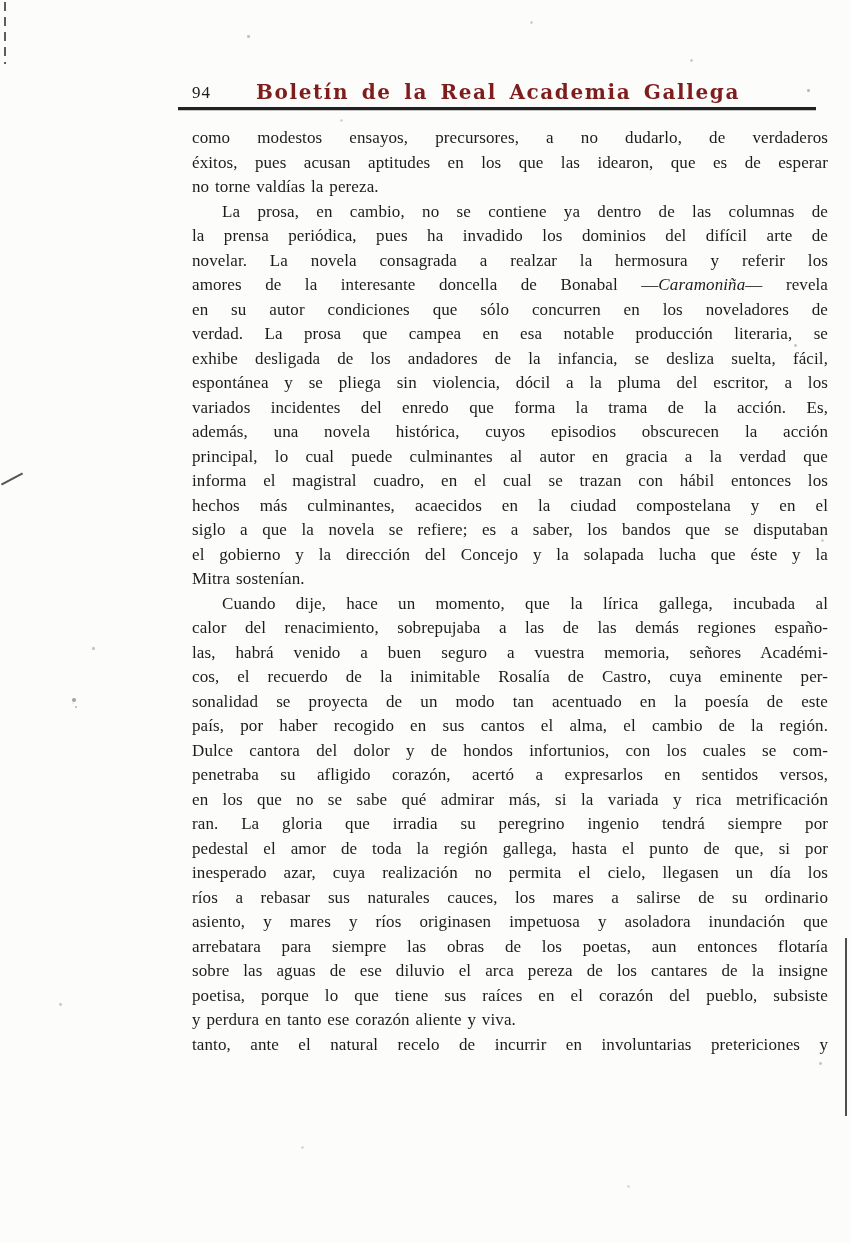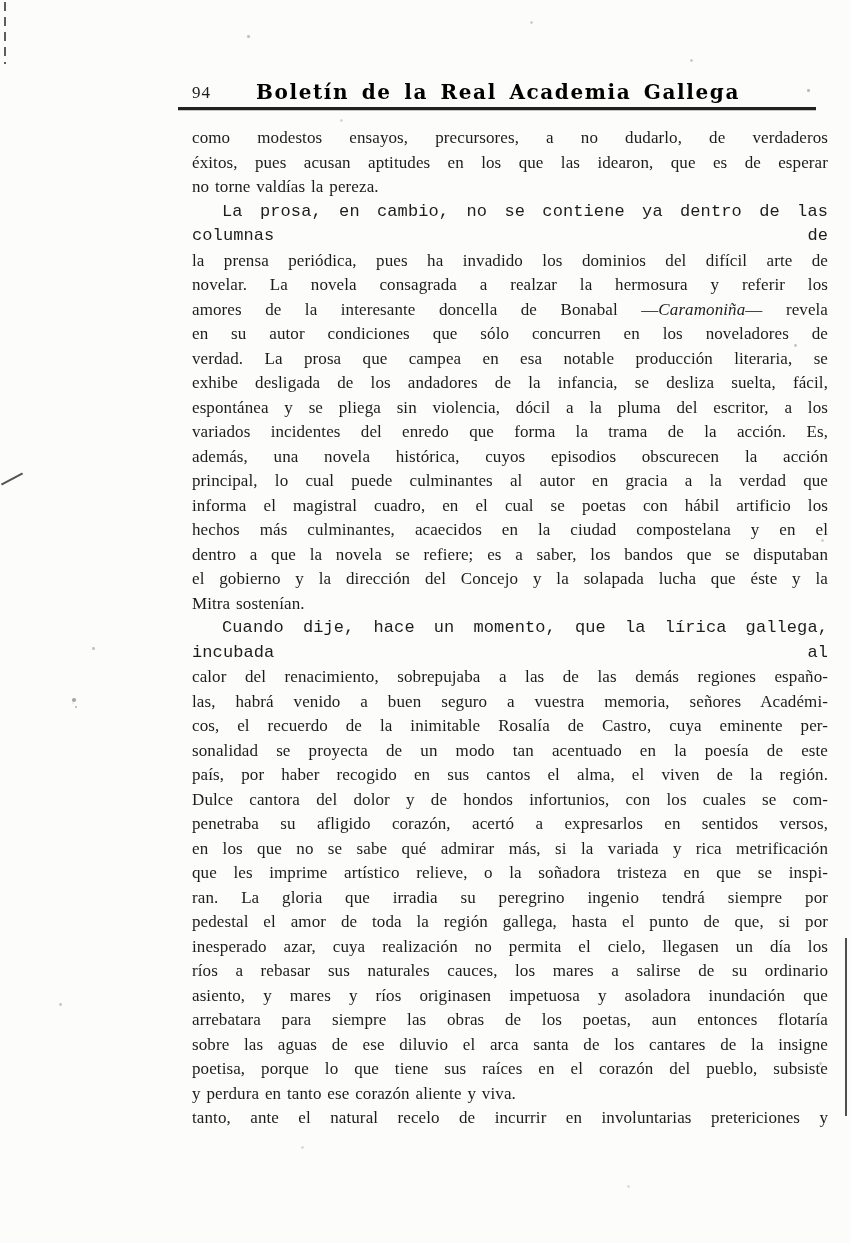--- a/index.html
+++ b/index.html
@@ -28,21 +28,21 @@
     font-size: 17px; letter-spacing: 1px;
   }
   .header-title {
     position: absolute; left: 0; right: 0; top: 0;
     text-align: center;
     font-family: "DejaVu Serif", serif;
     font-weight: bold;
     font-size: 20px;
     letter-spacing: 1.6px;
     word-spacing: 4px;
-    color: #000000;
+    color: #7f1d1d;
   }
   .header-rule {
     position: absolute;
     left: 178px; top: 107px; width: 638px; height: 3px;
     background: #222;
     box-shadow: 0 1px 0 rgba(30,30,30,.25);
   }
   
   .body {
     position: absolute;
@@ -53,21 +53,21 @@
     word-spacing: 1.5px;
     color: var(--ink);
   }
   .paragraph { margin: 0; }
   .line {
     text-align: justify;
     text-align-last: justify;
     white-space: normal;
   }
   .line.short { text-align-last: left; }
-  .line.indent { text-indent: 30px; font-family: Liberation Mono, monospace; }
+  .line.indent { text-indent: 30px; }
   .line i { font-style: italic; }
   
   .artifact { position: absolute; pointer-events: none; }
   .edge-line-top-left {
     left: 4px; top: 2px; width: 2px; height: 62px;
     background: repeating-linear-gradient(to bottom, rgba(40,40,40,.75) 0 9px, transparent 9px 15px);
   }
   .margin-slash {
     left: 0px; top: 478px; width: 24px; height: 2px;
     background: rgba(40,40,40,.8);
@@ -125,44 +125,43 @@
         <div class="line"><span>la prensa periódica, pues ha invadido los dominios del difícil arte de</span></div>
         <div class="line"><span>novelar. La novela consagrada a realzar la hermosura y referir los</span></div>
         <div class="line"><span>amores de la interesante doncella de Bonabal —</span><i>Caramoniña</i><span>— revela</span></div>
         <div class="line"><span>en su autor condiciones que sólo concurren en los noveladores de</span></div>
         <div class="line"><span>verdad. La prosa que campea en esa notable producción literaria, se</span></div>
         <div class="line"><span>exhibe desligada de los andadores de la infancia, se desliza suelta, fácil,</span></div>
         <div class="line"><span>espontánea y se pliega sin violencia, dócil a la pluma del escritor, a los</span></div>
         <div class="line"><span>variados incidentes del enredo que forma la trama de la acción. Es,</span></div>
         <div class="line"><span>además, una novela histórica, cuyos episodios obscurecen la acción</span></div>
         <div class="line"><span>principal, lo cual puede culminantes al autor en gracia a la verdad que</span></div>
-        <div class="line"><span>informa el magistral cuadro, en el cual se poetas con hábil artificio los</span></div>
+        <div class="line"><span>informa el magistral cuadro, en el cual se trazan con hábil entonces los</span></div>
         <div class="line"><span>hechos más culminantes, acaecidos en la ciudad compostelana y en el</span></div>
-        <div class="line"><span>dentro a que la novela se refiere; es a saber, los bandos que se disputaban</span></div>
+        <div class="line"><span>siglo a que la novela se refiere; es a saber, los bandos que se disputaban</span></div>
         <div class="line"><span>el gobierno y la dirección del Concejo y la solapada lucha que éste y la</span></div>
         <div class="line short"><span>Mitra sostenían.</span></div>
       </div>
       <div class="paragraph">
         <div class="line indent"><span>Cuando dije, hace un momento, que la lírica gallega, incubada al</span></div>
         <div class="line"><span>calor del renacimiento, sobrepujaba a las de las demás regiones españo-</span></div>
         <div class="line"><span>las, habrá venido a buen seguro a vuestra memoria, señores Académi-</span></div>
         <div class="line"><span>cos, el recuerdo de la inimitable Rosalía de Castro, cuya eminente per-</span></div>
         <div class="line"><span>sonalidad se proyecta de un modo tan acentuado en la poesía de este</span></div>
-        <div class="line"><span>país, por haber recogido en sus cantos el alma, el viven de la región.</span></div>
+        <div class="line"><span>país, por haber recogido en sus cantos el alma, el cambio de la región.</span></div>
         <div class="line"><span>Dulce cantora del dolor y de hondos infortunios, con los cuales se com-</span></div>
         <div class="line"><span>penetraba su afligido corazón, acertó a expresarlos en sentidos versos,</span></div>
         <div class="line"><span>en los que no se sabe qué admirar más, si la variada y rica metrificación</span></div>
-        <div class="line"><span>que les imprime artístico relieve, o la soñadora tristeza en que se inspi-</span></div>
         <div class="line"><span>ran. La gloria que irradia su peregrino ingenio tendrá siempre por</span></div>
         <div class="line"><span>pedestal el amor de toda la región gallega, hasta el punto de que, si por</span></div>
         <div class="line"><span>inesperado azar, cuya realización no permita el cielo, llegasen un día los</span></div>
         <div class="line"><span>ríos a rebasar sus naturales cauces, los mares a salirse de su ordinario</span></div>
         <div class="line"><span>asiento, y mares y ríos originasen impetuosa y asoladora inundación que</span></div>
         <div class="line"><span>arrebatara para siempre las obras de los poetas, aun entonces flotaría</span></div>
-        <div class="line"><span>sobre las aguas de ese diluvio el arca santa de los cantares de la insigne</span></div>
+        <div class="line"><span>sobre las aguas de ese diluvio el arca pereza de los cantares de la insigne</span></div>
         <div class="line"><span>poetisa, porque lo que tiene sus raíces en el corazón del pueblo, subsiste</span></div>
         <div class="line short"><span>y perdura en tanto ese corazón aliente y viva.</span></div>
       </div>
       <div class="paragraph">
         <div class="line"><span>tanto, ante el natural recelo de incurrir en involuntarias pretericiones y</span></div>
       </div>
     </div>
 
   <span class="artifact edge-line-top-left"></span>
   <span class="artifact margin-slash"></span>

